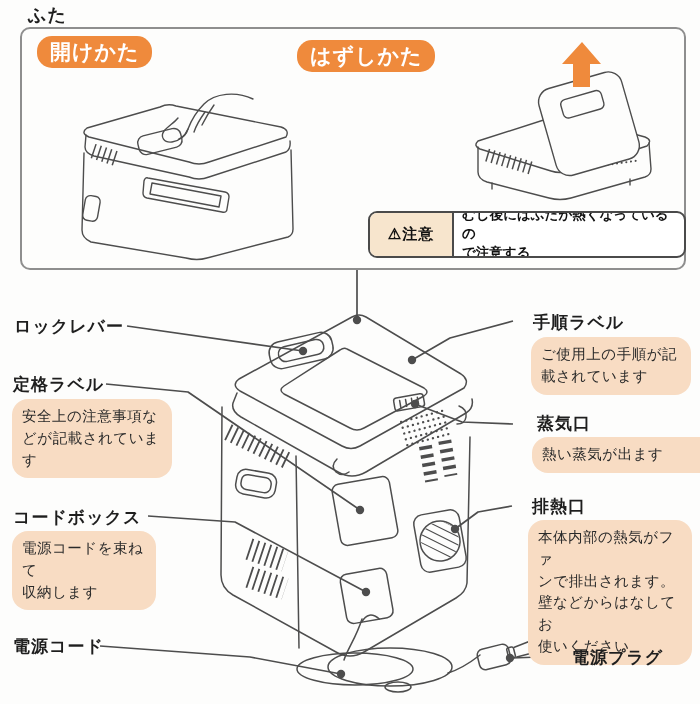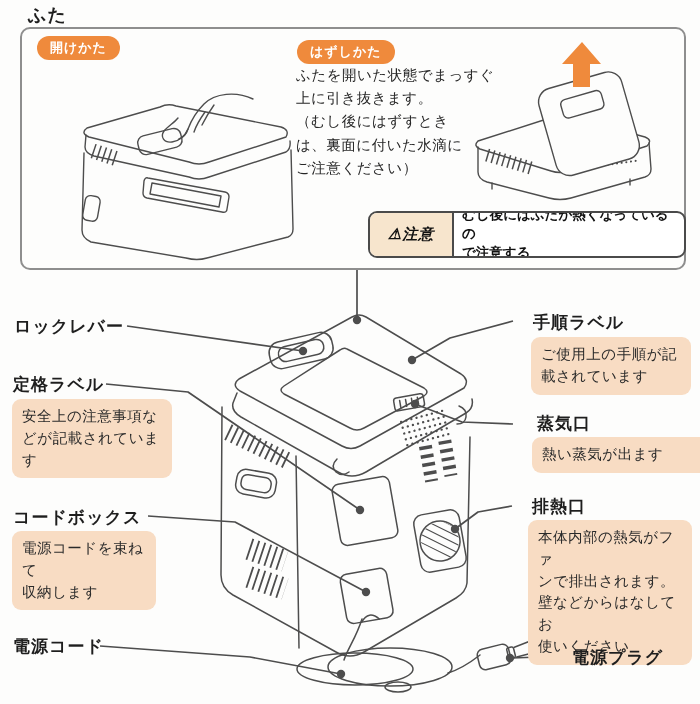--- a/index.html
+++ b/index.html
@@ -17,38 +17,38 @@
   }
   .abs{position:absolute;}
   #art{position:absolute;left:0;top:0;z-index:1;pointer-events:none;}
   .txt{z-index:2;}
   .page-title{font-size:18px;font-weight:700;color:var(--ink);letter-spacing:1px;}
   .panel{
     border:2px solid #8E8E8E;border-radius:10px;background:transparent;
   }
   .badge{
     display:inline-block;background:var(--accent);color:#fff;font-weight:700;
-    font-size:13px;line-height:1;padding:5px 13px 6px;border-radius:15px;letter-spacing:1px;
+    font-size:21px;line-height:1;padding:5px 13px 6px;border-radius:15px;letter-spacing:1px;
   }
   .body-text{
     font-size:14.5px;line-height:1.6;color:#262626;white-space:pre-line;letter-spacing:0.5px;
   }
   .part-label{font-size:17px;font-weight:700;color:var(--ink);letter-spacing:1px;}
   .desc-box{
-    background:var(--peach);border-radius:9px;padding:7px 10px;
+    background:var(--peach);border-radius:16px;padding:7px 10px;
     font-size:14.5px;line-height:1.5;color:#2a2a2a;white-space:pre-line;letter-spacing:0.5px;
   }
   .caution-box{
     display:flex;align-items:stretch;border:2px solid #4A4A4A;border-radius:9px;
     overflow:hidden;background:#fff;
   }
   .caution-label{
     background:var(--caution-bg);min-width:84px;display:flex;align-items:center;
     justify-content:center;font-size:15px;font-weight:700;color:#111;
-    border-right:2px solid #4A4A4A;letter-spacing:1px;font-style:italic;
+    border-right:2px solid #4A4A4A;letter-spacing:1px;
   }
   .caution-text{
     display:flex;align-items:center;padding:4px 8px;font-size:13.5px;font-weight:700;
     line-height:1.4;color:#111;white-space:pre-line;
   }
   .arrow-fill{fill:var(--accent);}
 </style>
 </head>
 <body>
 
@@ -208,25 +208,20 @@
     </g>
   </svg>
 
   <div class="abs txt page-title" style="left:28px;top:3px;">ふた</div>
 
   <div class="abs txt panel" style="left:20px;top:27px;width:666px;height:243px;"></div>
 
   <div class="abs txt badge" style="left:37px;top:36px;">開けかた</div>
 
   <div class="abs txt badge" style="left:297px;top:40px;">はずしかた</div>
-  <div class="abs txt body-text" style="left:296px;top:64px;width:205px;">ふたを開いた状態でまっすぐ
-上に引き抜きます。
-（むし後にはずすとき
-は、裏面に付いた水滴に
-ご注意ください）</div>
 
   <div class="abs txt caution-box" style="left:368px;top:211px;width:318px;height:47px;">
     <div class="caution-label">⚠注意</div>
     <div class="caution-text">むし後にはふたが熱くなっているの
 で注意する</div>
   </div>
 
   <div class="abs txt part-label" style="left:14px;top:315px;">ロックレバー</div>
 
   <div class="abs txt part-label" style="left:13px;top:373px;">定格ラベル</div>

